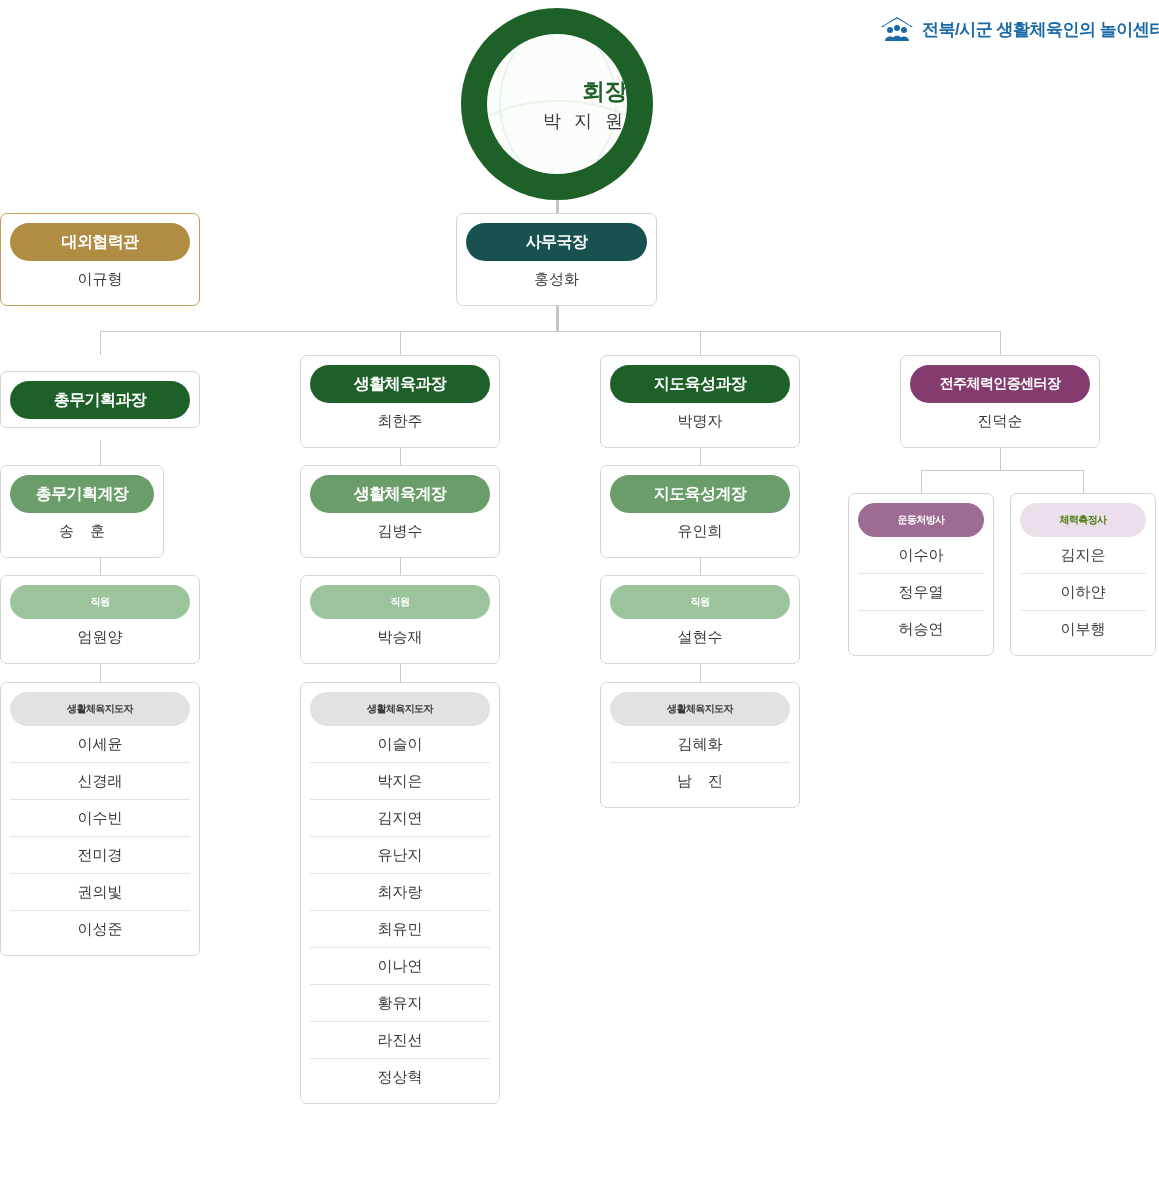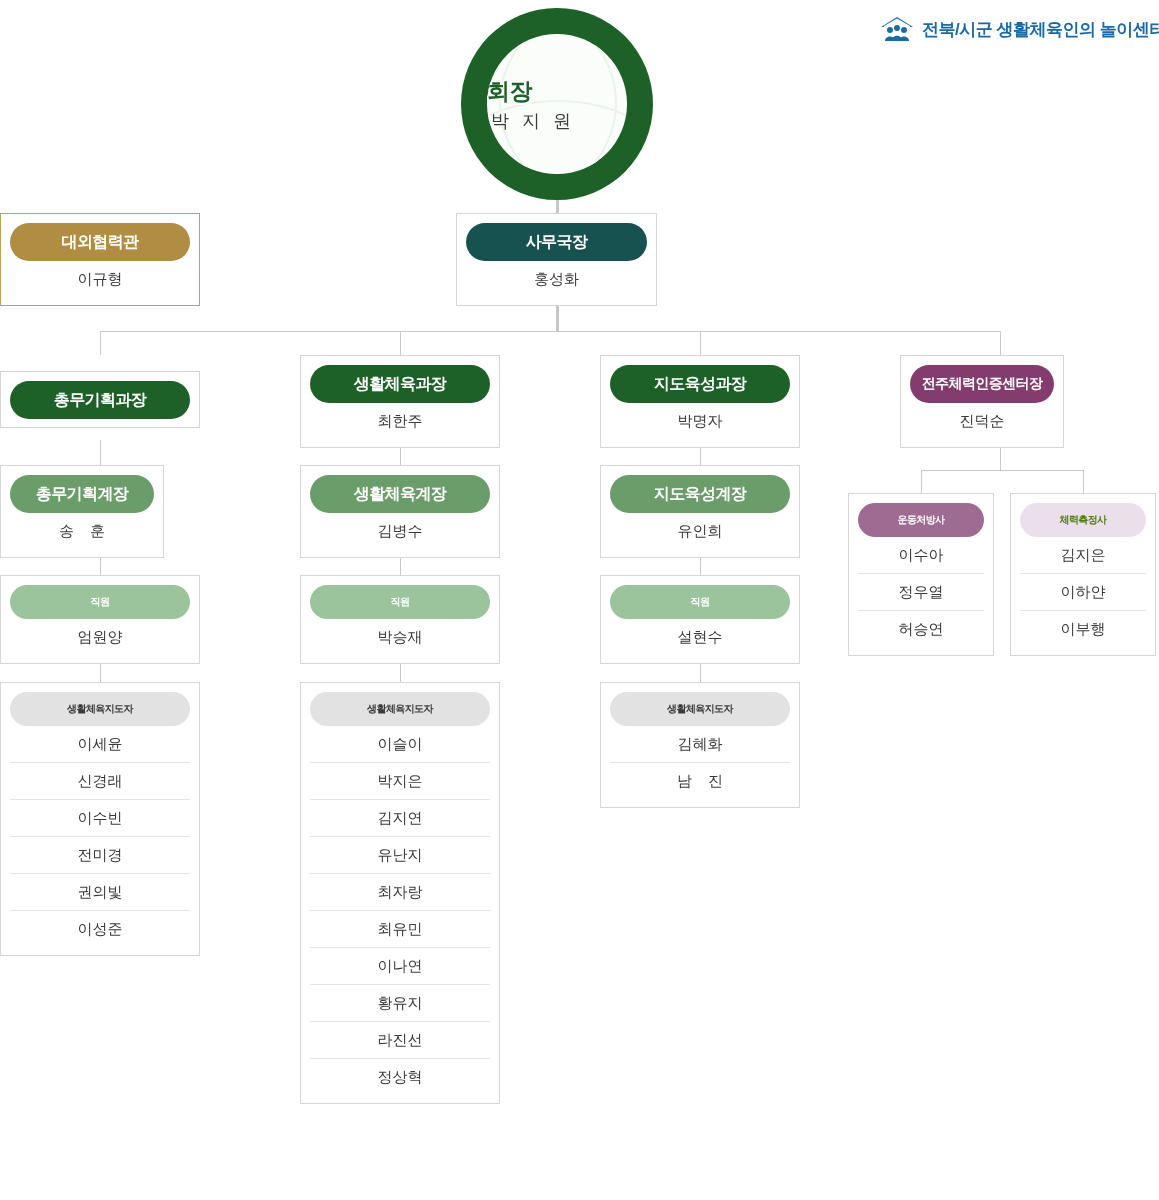--- a/index.html
+++ b/index.html
@@ -35,21 +35,21 @@
   .chair-outer {
     position: absolute; left: 461px; top: 8px;
     width: 192px; height: 192px; border-radius: 50%;
     background: #1d6128;
     display: flex; align-items: center; justify-content: center;
   }
   .chair-inner {
     width: 140px; height: 140px; border-radius: 50%;
     background: #fbfdfb; position: relative; overflow: hidden;
     display: flex; flex-direction: column;
-    align-items: flex-start; justify-content: center;
+    align-items: flex-end; justify-content: center;
   }
   .ball-line {
     position: absolute; border: 2px solid #eaf2ea; border-radius: 50%;
   }
   .ball-1 { width: 190px; height: 190px; left: -60px; top: -26px; }
   .ball-2 { width: 190px; height: 190px; left: 12px;  top: -26px; }
   .ball-3 { width: 210px; height: 120px; left: -34px; top: 66px; }
   .chair-title {
     position: relative; z-index: 2;
     font-size: 23px; font-weight: bold; color: #1d6128;
@@ -64,21 +64,21 @@
     position: relative; z-index: 2;
     font-size: 18px; color: #3a3a3a; letter-spacing: 4px;
     text-indent: 4px;
   }
 
   
   .card {
     position: absolute;
     background: #ffffff;
     border: 1px solid #d6d6d6;
-    border-radius: 0;
+    border-radius: 7px;
     padding: 9px 9px 8px 9px;
   }
   .card.gold { border-color: #c2a05a; }
   .pill {
     border-radius: 19px; height: 38px;
     display: flex; align-items: center; justify-content: center;
     font-size: 16px; font-weight: bold; color: #ffffff;
     letter-spacing: -0.6px;
   }
   .pill.sm { height: 34px; font-size: 10px; }
@@ -223,21 +223,21 @@
   <div class="card" style="left:600px; top:575px; width:200px;">
     <div class="pill green3 sm">직원</div>
     <div class="member">설현수</div>
   </div>
   <div class="card" style="left:600px; top:682px; width:200px;">
     <div class="pill grey sm">생활체육지도자</div>
     <div class="member">김혜화</div>
     <div class="member sp">남  진</div>
   </div>
 
-  <div class="card" style="left:900px; top:355px; width:164px;">
+  <div class="card" style="left:900px; top:355px; width:200px;">
     <div class="pill purple" style="font-size:14px;">전주체력인증센터장</div>
     <div class="member">진덕순</div>
   </div>
   <div class="card" style="left:848px; top:493px; width:146px;">
     <div class="pill purple2 sm">운동처방사</div>
     <div class="member">이수아</div>
     <div class="member">정우열</div>
     <div class="member">허승연</div>
   </div>
   <div class="card" style="left:1010px; top:493px; width:146px;">

